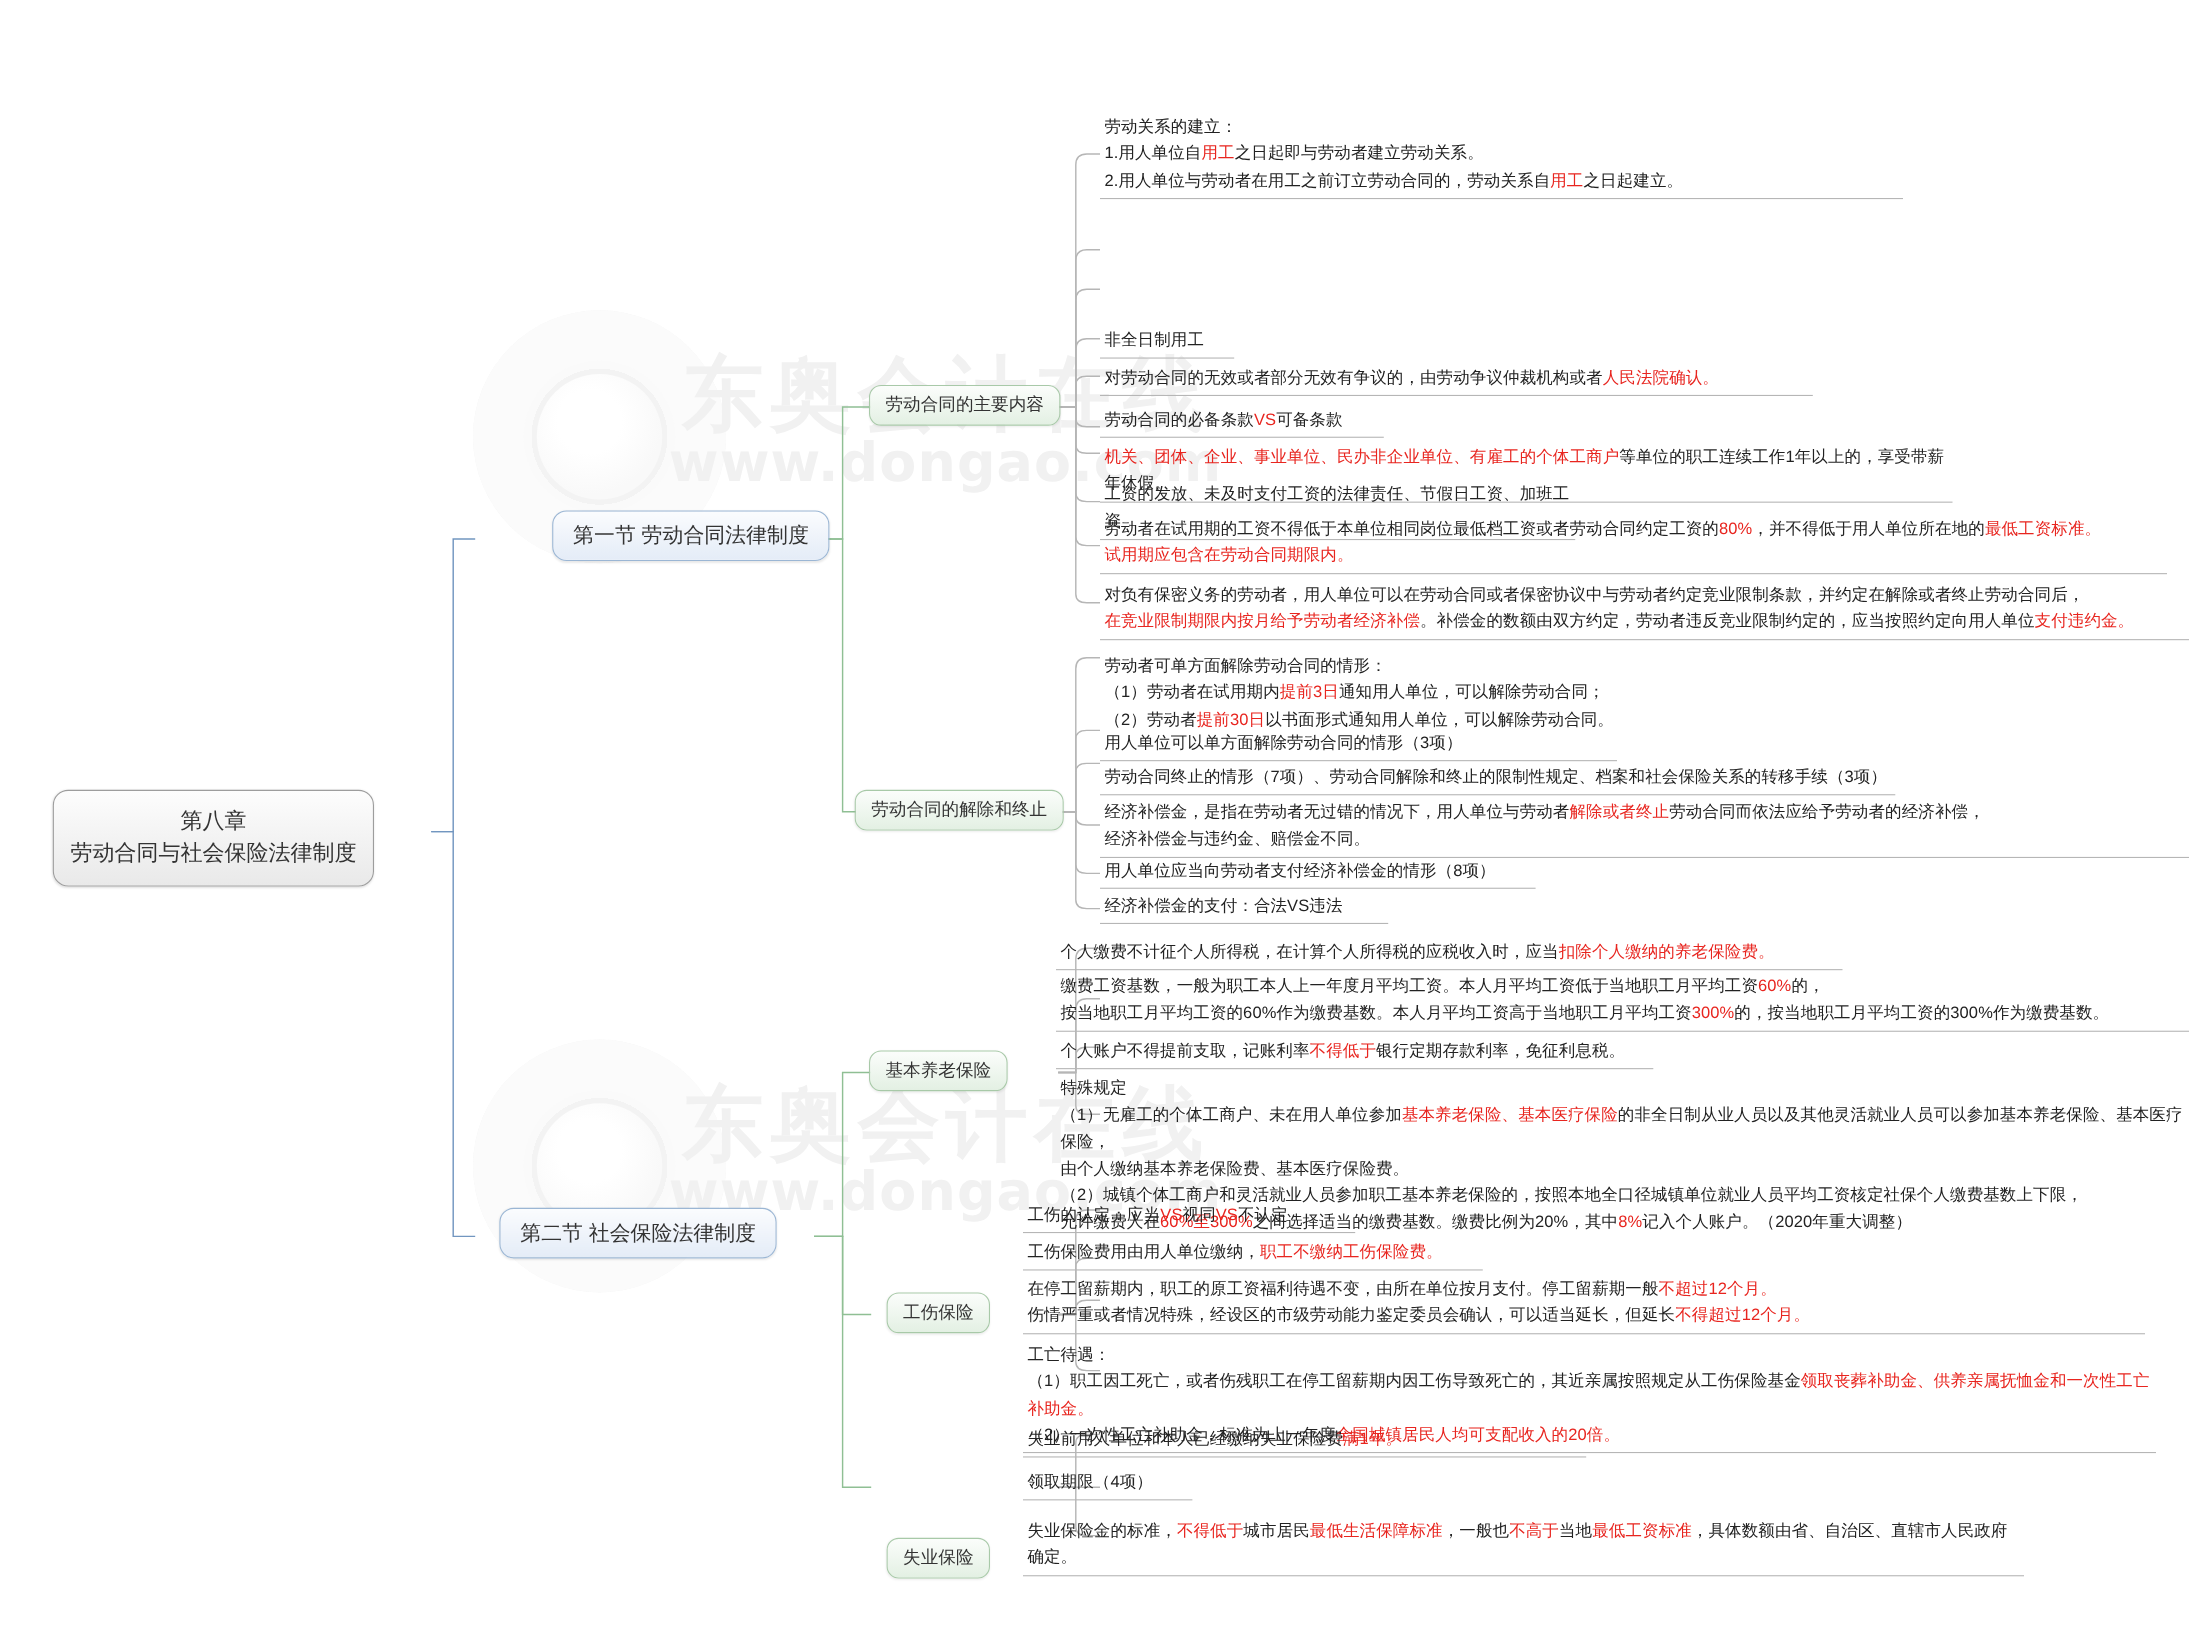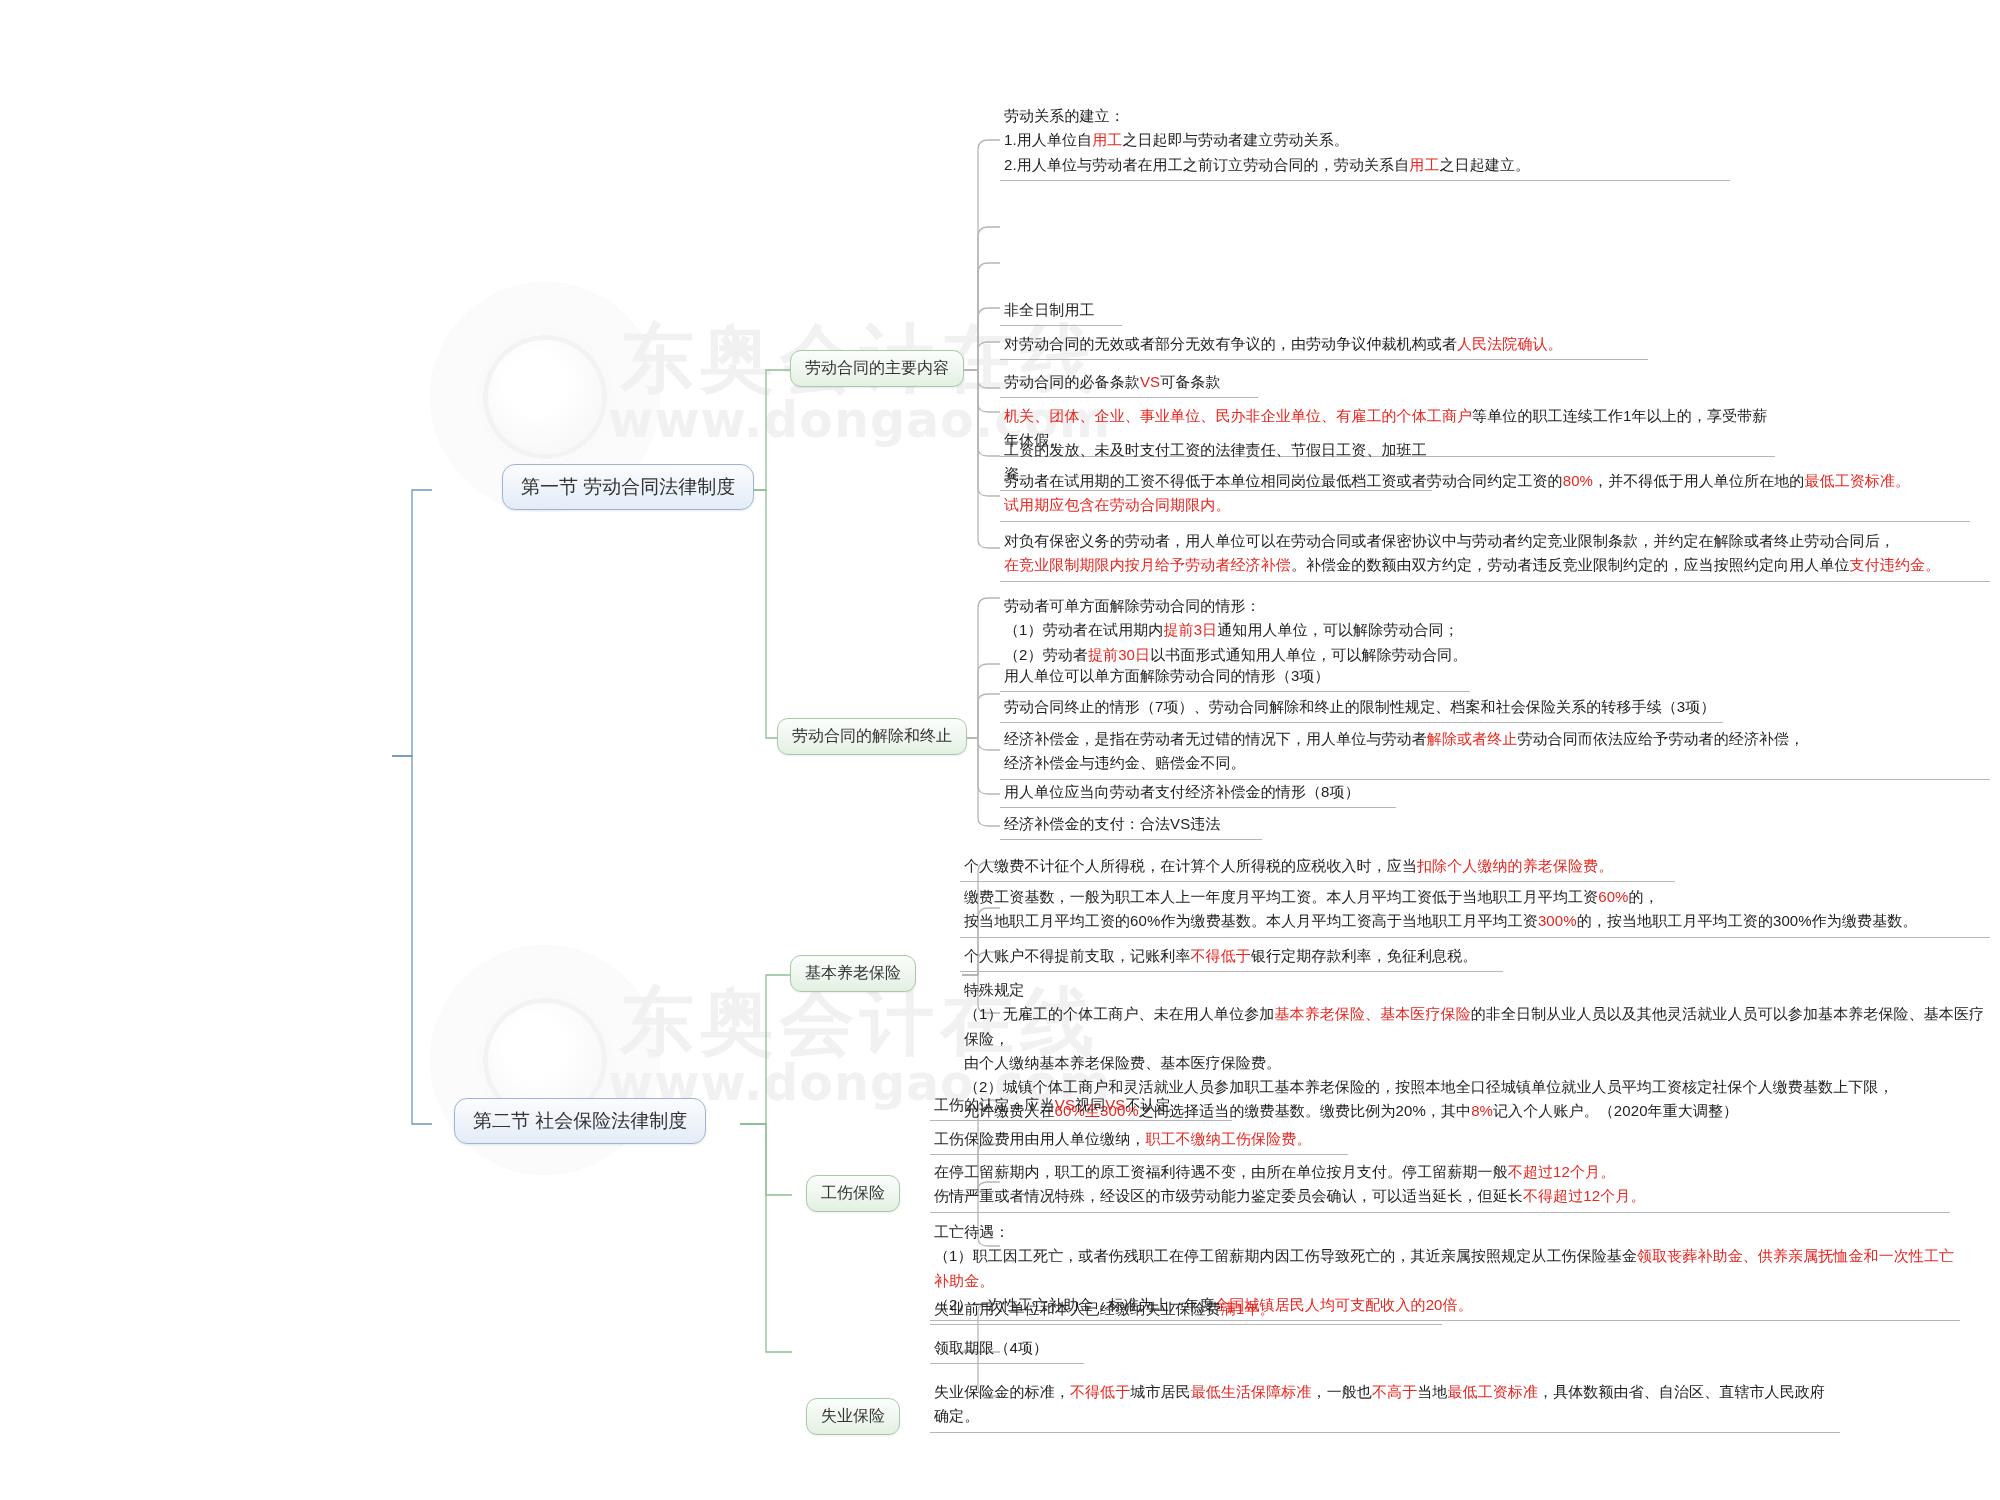--- a/index.html
+++ b/index.html
@@ -115,20 +115,22 @@
       <path stroke="#b6b6b6" d="M962,1195 L978,1195 L978,1152 Q978,1144 988,1144 L1000,1144"></path>
       <path stroke="#b6b6b6" d="M962,1195 L978,1195 L978,1190 Q978,1182 988,1182 L1000,1182"></path>
       <path stroke="#b6b6b6" d="M962,1195 L978,1195 L978,1238 Q978,1246 988,1246 L1000,1246"></path>
 
       <path stroke="#b6b6b6" d="M962,1352 L978,1352 L978,1312 Q978,1304 988,1304 L1000,1304"></path>
       <path stroke="#b6b6b6" d="M962,1352 L978,1352 L978,1352 L1000,1352"></path>
       <path stroke="#b6b6b6" d="M962,1352 L978,1352 L978,1388 Q978,1396 988,1396 L1000,1396"></path>
     </g>
   </svg>
 
+  <div class="node root" style="left:48px;top:718px;">第八章
+劳动合同与社会保险法律制度</div>
 
   <div class="node sect" style="left:454px;top:464px;margin-left:48px;">第一节 劳动合同法律制度</div>
   <div class="node sect" style="left:454px;top:1098px;">第二节 社会保险法律制度</div>
 
   <div class="node topic" style="left:790px;top:350px;">劳动合同的主要内容</div>
   <div class="node topic" style="left:777px;top:718px;">劳动合同的解除和终止</div>
   <div class="node topic" style="left:790px;top:955px;">基本养老保险</div>
   <div class="node topic" style="left:806px;top:1175px;">工伤保险</div>
   <div class="node topic" style="left:806px;top:1398px;">失业保险</div>
 

